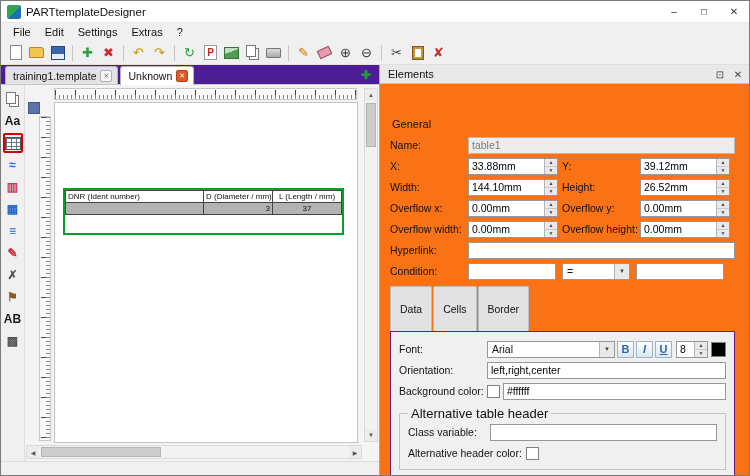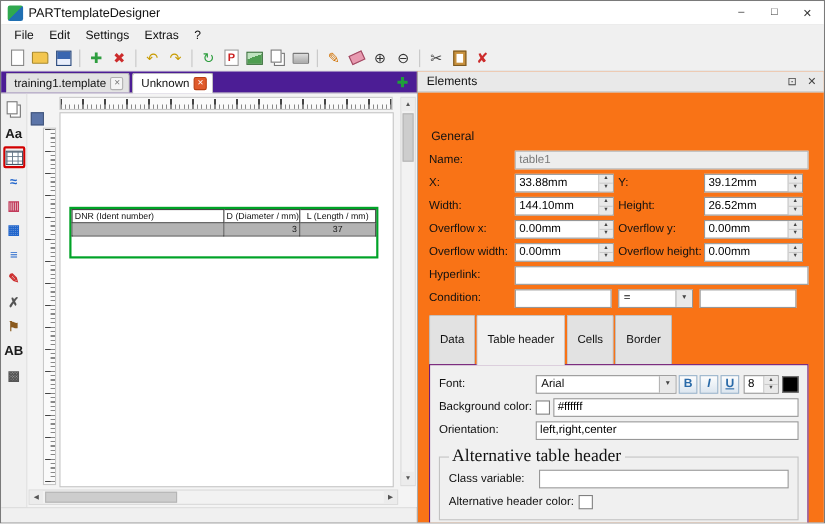--- a/index.html
+++ b/index.html
@@ -105,21 +105,21 @@
   .ptab{font-size:10.5px;padding:16px 9px;background:#e2e2e2;border:1px solid #bdbdbd;border-bottom:none;margin-right:1px;border-radius:2px 2px 0 0;position:relative;}
   .ptab.active{background:#f0f0f0;margin-bottom:-1px;padding-bottom:3px;z-index:2;}
   .ptab-content{border:1px solid #701a75;background:#f0f0f0;padding:8px 8px 4px;height:148px;flex:none;position:relative;z-index:1;}
   .ptab-content .lbl{width:88px;}
   .fbtn{width:17px;height:17px;border:1px solid #9ab4cc;background:linear-gradient(#fdfdfd,#dce6f0);color:#2a6aa8;
     font-size:11px;font-weight:bold;display:flex;align-items:center;justify-content:center;margin-left:2px;flex:none;}
   .fbtn.i{font-style:italic;} .fbtn.u{text-decoration:underline;}
   .swatch{width:13px;height:13px;border:1px solid #808080;background:#fff;flex:none;}
   .swatch.black{background:#000;width:15px;height:15px;}
   .group{border:1px solid #c3c3c3;margin:6px 0 0;padding:2px 8px 4px;}
-  .group legend{font-size:16px;padding:0 3px;font-family:Liberation Serif, serif;}
+  .group legend{font-size:13px;padding:0 3px;}
   .group .lbl{width:82px;}
   .apply-row{flex:none;margin-top:auto;padding:3px 2px 4px;}
   .apply{width:100%;height:18px;font-family:"Liberation Sans",sans-serif;font-size:11px;background:#e9e9e9;border:1px solid #a8a8a8;}
 </style>
 </head>
 <body>
 
 <div class="window">
 
   <div class="titlebar">
@@ -348,21 +348,20 @@
           <span class="lbl">Condition:</span>
           <input class="txt w88" value="" style="">
           <span class="combo w68 ml6">
             <span>=</span>
           </span>
           <input class="txt w88 ml6" value="" style="">
         </div>
 
         <div class="prop-tabs">
           <span class="ptab">Data</span>
-          <span class="ptab active">Table header</span>
           <span class="ptab">Cells</span>
           <span class="ptab">Border</span>
         </div>
 
         <div class="ptab-content">
           <div class="row">
             <span class="lbl">Font:</span>
             <span class="combo w128">
               <span>Arial</span>
             </span>
@@ -372,27 +371,27 @@
             <span class="spin w32 ml4">
               <input value="8" style="">
               <span class="spin-btns">
                   <span class="sb up"></span>
                   <span class="sb down"></span>
                 </span>
             </span>
             <span class="swatch black ml3"></span>
           </div>
           <div class="row">
+            <span class="lbl">Orientation:</span>
+            <input class="txt grow" value="left,right,center" style="">
+          </div>
+          <div class="row">
             <span class="lbl">Background color:</span>
             <span class="swatch"></span>
             <input class="txt grow ml3" value="#ffffff" style="">
-          </div>
-          <div class="row">
-            <span class="lbl">Orientation:</span>
-            <input class="txt grow" value="left,right,center" style="">
           </div>
 
           <fieldset class="group">
             <legend>Alternative table header</legend>
             <div class="row">
               <span class="lbl">Class variable:</span>
               <input class="txt grow" value="" style="">
             </div>
             <div class="row">
               <span style="font-size:10.5px;">Alternative header color:</span>

